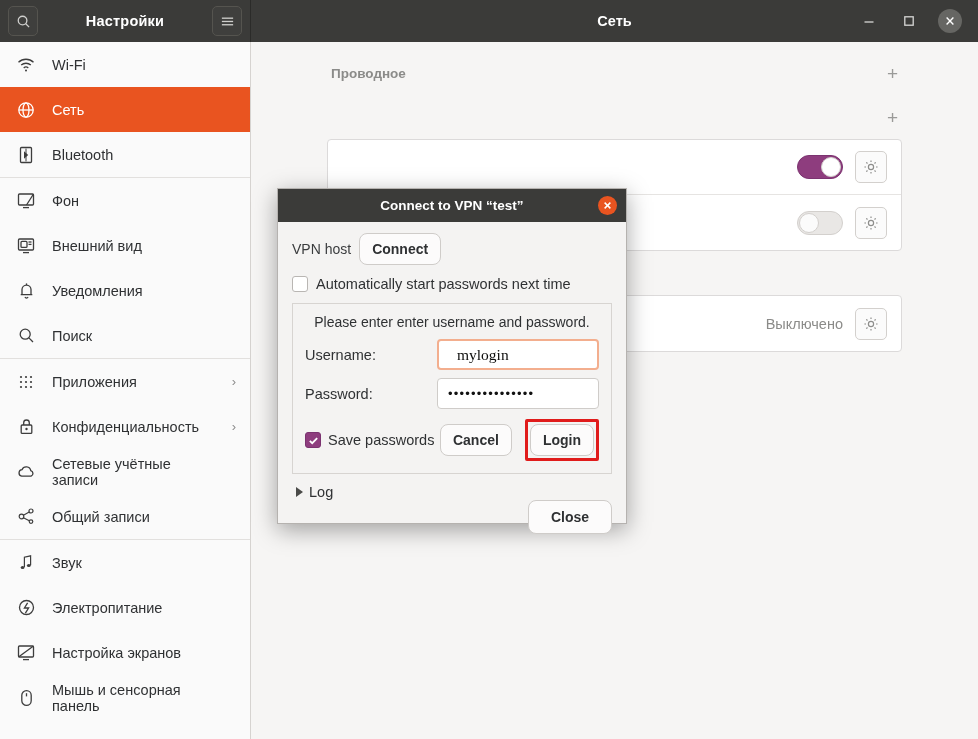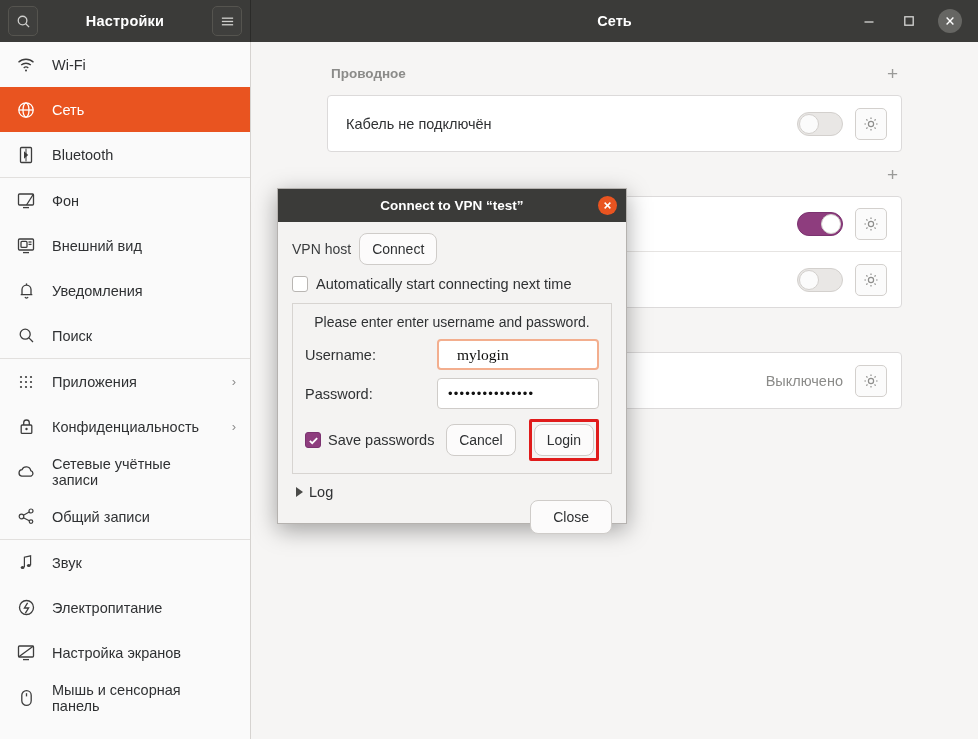--- a/index.html
+++ b/index.html
@@ -137,21 +137,21 @@
     display:flex; align-items:center; padding: 0 9px;
   }
   .combo .val {
     flex:1; font-family: "Liberation Serif", serif; font-weight:bold;
     font-size:17px; color:#11100f; padding-left: 6px;
   }
   .combo .arrow { width:0;height:0;border-left:5px solid transparent;border-right:5px solid transparent;border-top:6px solid #4a4a48; }
   .btn {
     height: 32px; background:#fcfbfb; border:1px solid #cfccc9; border-radius:8px;
     padding: 0 12px; display:flex; align-items:center; justify-content:center;
-    color:#2f3133; font-size:14px; white-space: nowrap;
+    color:#2f3133; font-size:14px; white-space: nowrap; font-weight: bold;
   }
 
   .autorow { display:flex; align-items:center; gap:8px; margin-top: 11px; }
   .cbox {
     width:16px; height:16px; border:1px solid #b9b6b3; border-radius:3px; background:#ffffff;
     flex:none;
   }
   .cbox.checked { background:#8e3d7e; border-color:#7b3370; display:flex; align-items:center; justify-content:center; }
   .autorow .al { color:#2f3133; font-size:14.5px; }
 
@@ -426,34 +426,20 @@
       <span class="chev"></span>
     </div>
   </div>
 
   <div class="content">
     <div class="panel">
 
       <div class="sec-head">
         <span class="sec-title">Проводное</span>
         <span class="plus">+</span>
-      </div>
-      <div class="card">
-        <div class="row">
-          <span class="rlabel">Кабель не подключён</span>
-          <span class="switch off">
-              <span class="knob"></span>
-            </span>
-          <span class="gear">
-            <svg width="16" height="16" viewBox="0 0 16 16" fill="none" stroke="currentColor" stroke-width="1.2">
-              <circle cx="8" cy="8" r="2.6"></circle>
-              <path d="M8 1.4v1.6M8 13v1.6M1.4 8h1.6M13 8h1.6M3.3 3.3l1.2 1.2M11.5 11.5l1.2 1.2M12.7 3.3l-1.2 1.2M4.5 11.5l-1.2 1.2"></path>
-            </svg>
-          </span>
-        </div>
       </div>
 
       <div class="sec-head">
         <span class="sec-title"></span>
         <span class="plus">+</span>
       </div>
       <div class="card">
         <div class="row">
           <span class="rlabel"></span>
           <span class="switch on">
@@ -514,21 +500,21 @@
 
     <div class="dlg-body">
 
       <div class="hostrow">
         <span class="hl">VPN host</span>
         <span class="btn">Connect</span>
       </div>
 
       <div class="autorow">
         <span class="cbox"></span>
-        <span class="al">Automatically start connecting next time</span>
+        <span class="al">Automatically start passwords next time</span>
       </div>
 
       <div class="inner">
         <div class="inner-msg">Please enter enter username and password.</div>
 
         <div class="frow">
           <span class="fl">Username:</span>
           <span class="tinput focus">
             <span class="tv">mylogin</span>
           </span>

